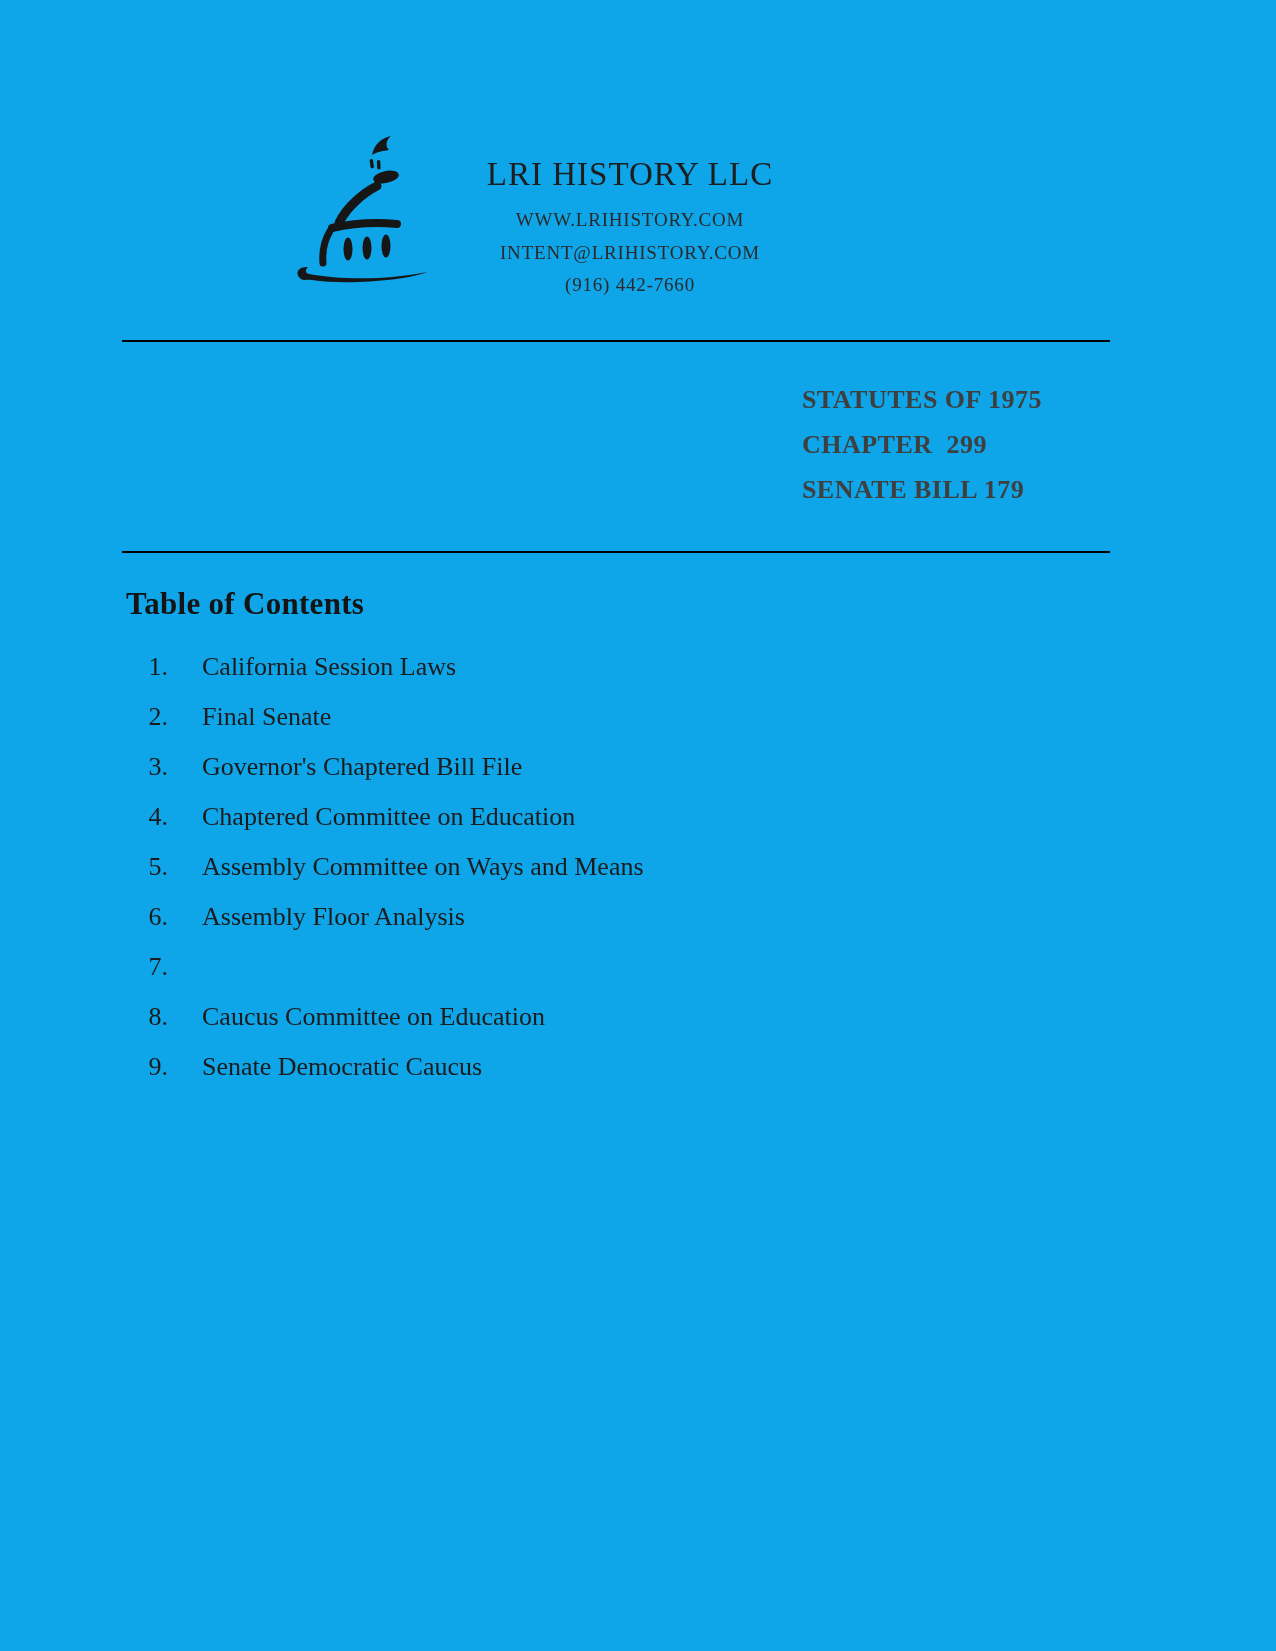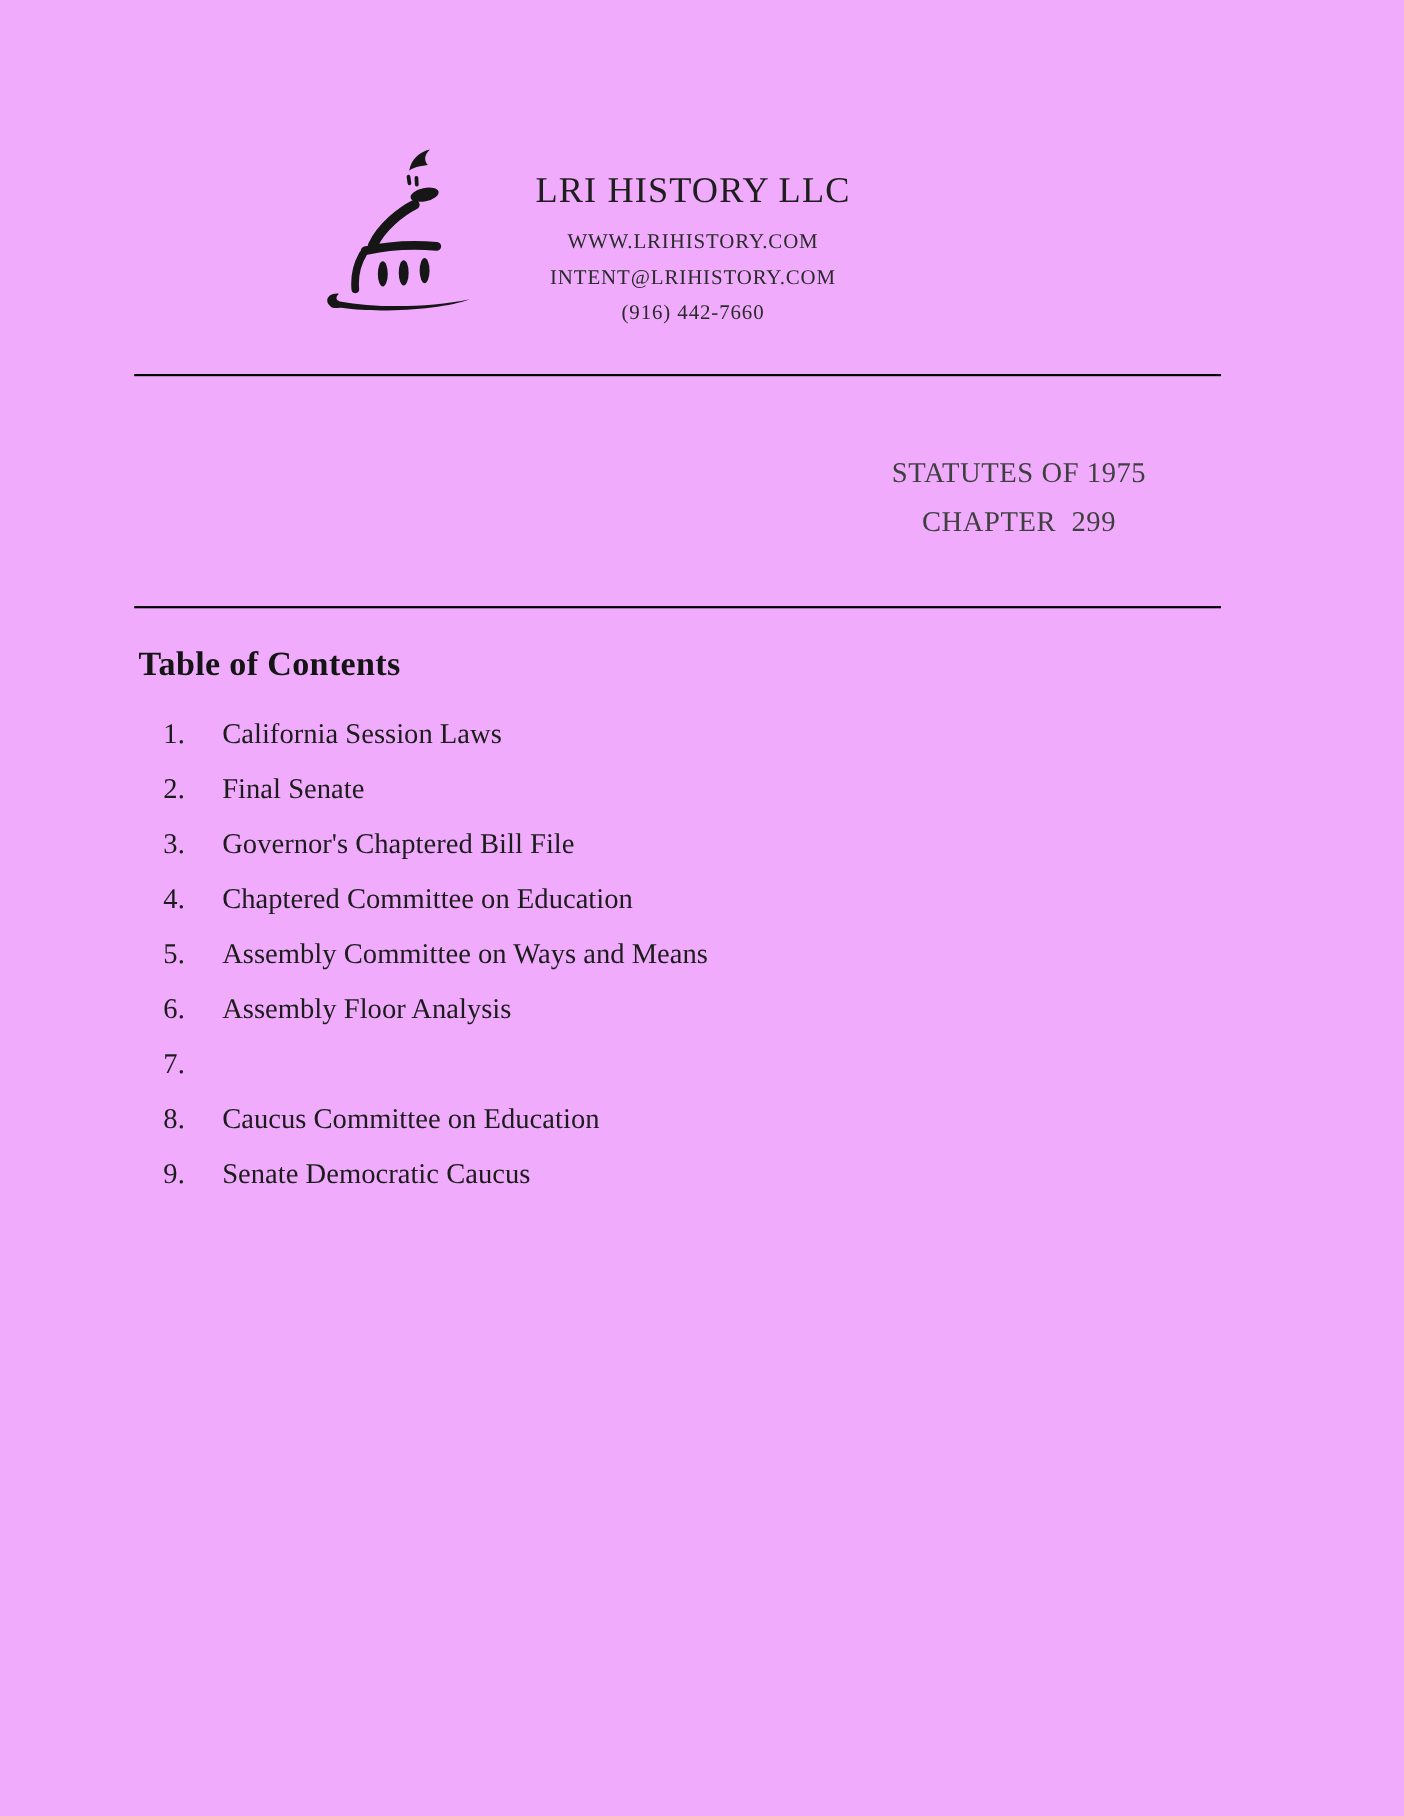--- a/index.html
+++ b/index.html
@@ -1,21 +1,21 @@
 <!DOCTYPE html>
 <html><head>
 <meta charset="utf-8">
 <style>
   * { margin:0; padding:0; box-sizing:border-box; }
   html, body { background:#ffffff; }
   .page {
     position:relative;
     width:1276px;
     height:1651px;
-    background:#f0abfc;
+    background:#0ea5e9;
     font-family:"Liberation Serif","DejaVu Serif",serif;
     color:#1a1a1a;
     overflow:hidden;
     margin:0 auto;
   }
 
   
   .logo {
     position:absolute;
     left:293px; top:128px;
@@ -53,27 +53,26 @@
     height:0;
     border-top:2px solid #000000;
   }
   .rule-top { top:340px; }
   .rule-bottom { top:551px; }
 
   
   .bill-info {
     position:absolute;
     right:234px; top:377px;
-    text-align:center;
-    font-weight:normal;
+    text-align:left;
+    font-weight:bold;
     font-size:26px;
     line-height:45px;
     color:#3f3f3f;
     letter-spacing:0.5px;
-    margin-top:30px;
   }
   .bill-line { white-space:pre; }
 
   
   .toc-heading {
     position:absolute;
     left:126px; top:586px;
     font-size:31px;
     font-weight:bold;
     color:#141414;
@@ -142,20 +141,21 @@
     <div class="contact">WWW.LRIHISTORY.COM</div>
     <div class="contact">INTENT@LRIHISTORY.COM</div>
     <div class="contact">(916) 442-7660</div>
   </div>
 
   <div class="rule rule-top"></div>
 
   <div class="bill-info">
     <div class="bill-line">STATUTES OF 1975</div>
     <div class="bill-line">CHAPTER  299</div>
+    <div class="bill-line">SENATE BILL 179</div>
   </div>
 
   <div class="rule rule-bottom"></div>
 
   <h1 class="toc-heading">Table of Contents</h1>
 
   <ol class="toc-list">
     <li class="toc-item">
       <span class="toc-num">1.</span>
       <span class="toc-label">California Session Laws</span>

